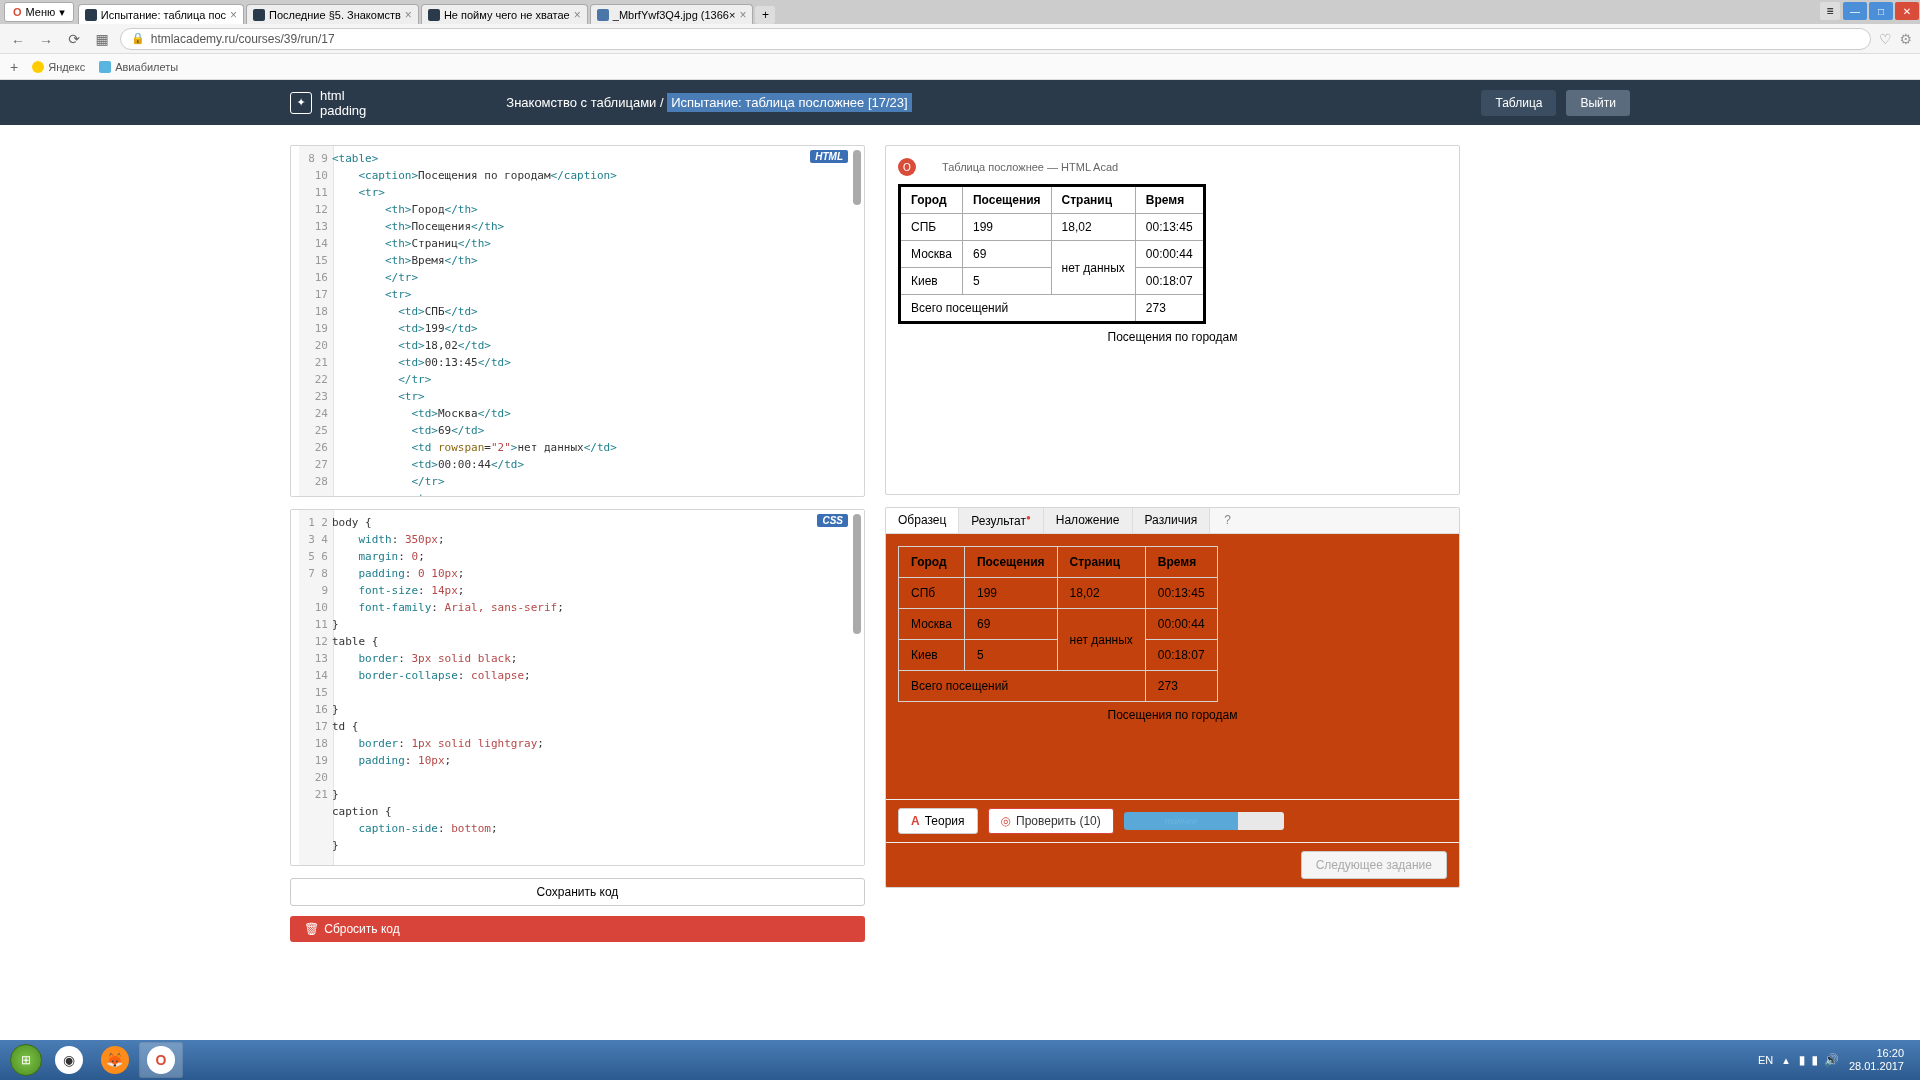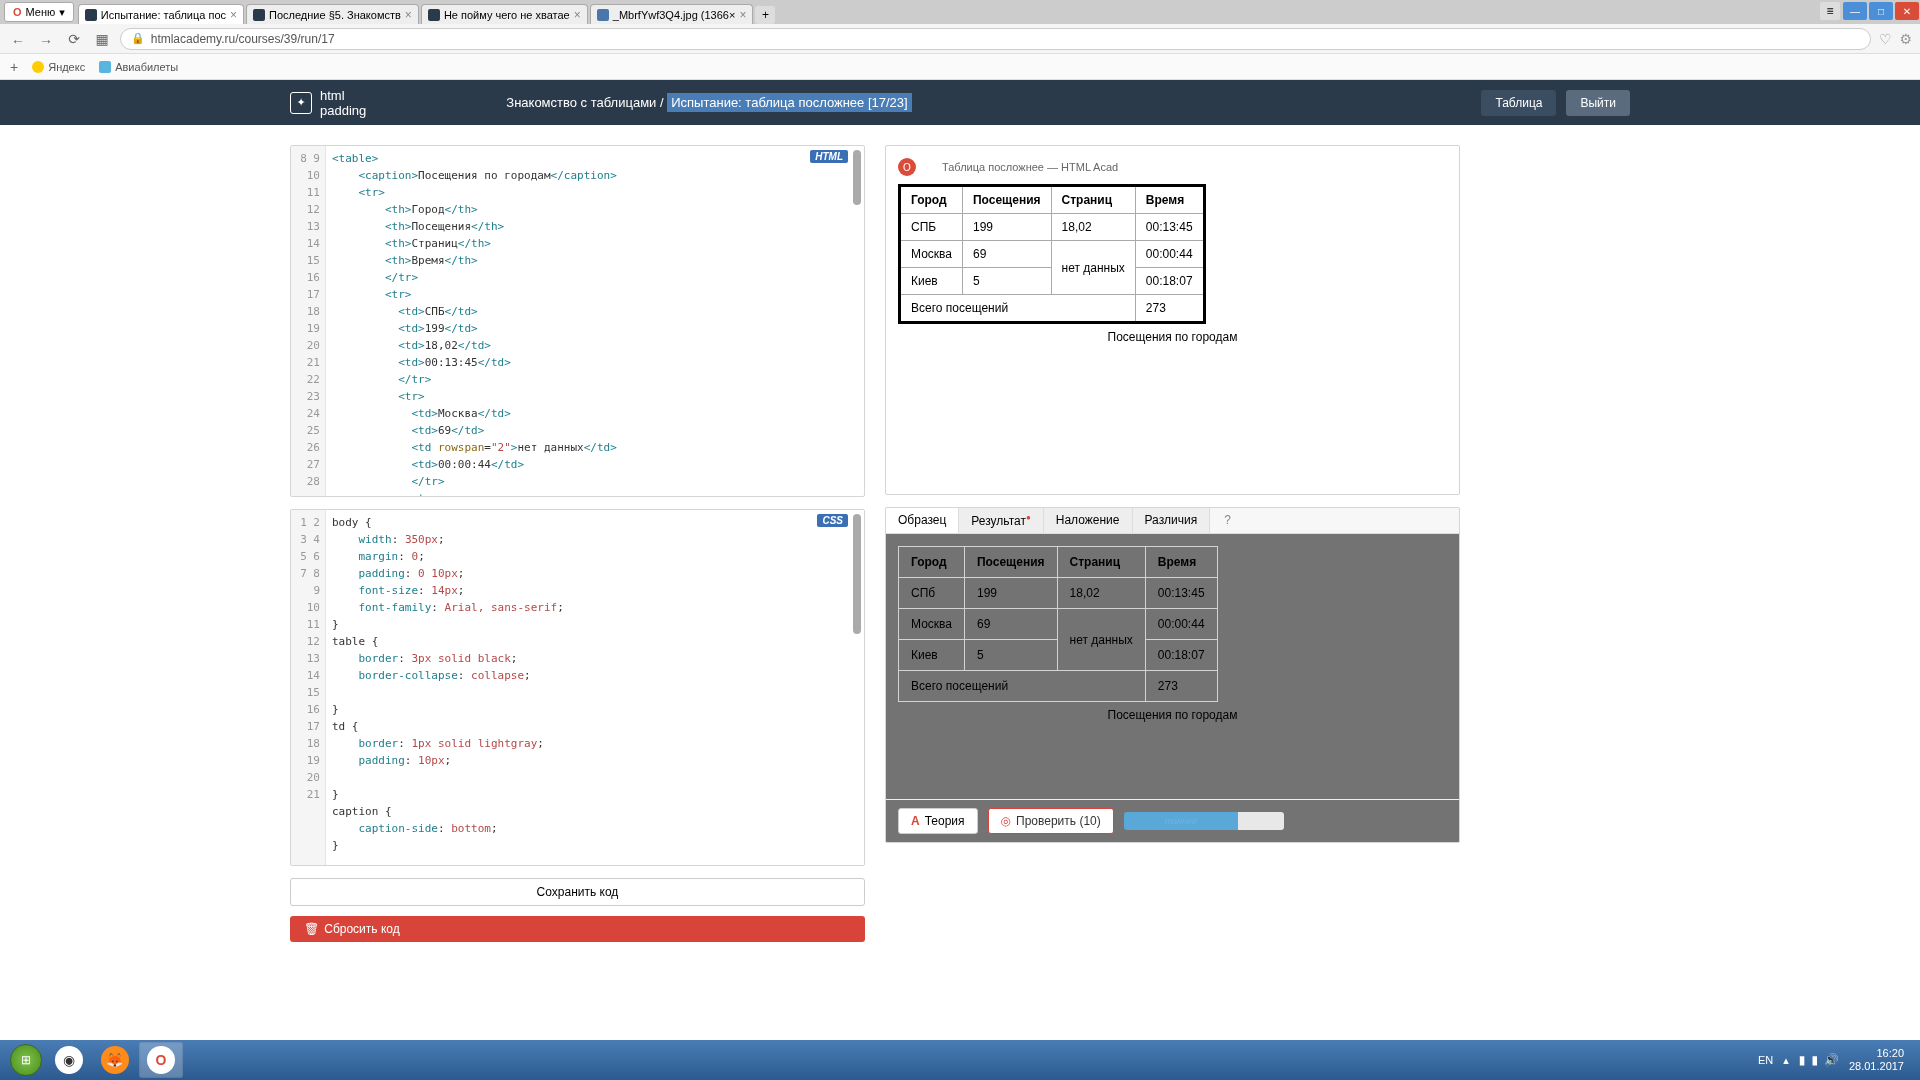--- a/index.html
+++ b/index.html
@@ -45,21 +45,21 @@
 .main { padding: 20px 290px; background: #fff; }
 .panels { display: flex; gap: 20px; }
 .left-col { width: 575px; }
 .right-col { width: 575px; }
 
 .code-panel { background: #fff; border: 1px solid #d5d5d5; border-radius: 2px; position: relative; margin-bottom: 12px; }
 .code-badge { position: absolute; top: 4px; right: 16px; background: #3a6fb5; color: #fff; font-size: 10px; font-weight: bold; padding: 1px 5px; border-radius: 2px; font-style: italic; }
 .code-badge.css { background: #3a6fb5; }
 .code-scroll { height: 350px; overflow: hidden; position: relative; }
 .code-scroll.css-scroll { height: 355px; }
-.gutter { position: absolute; left: 0; top: 0; bottom: 0; width: 35px; background: #f5f5f5; border-right: 1px solid #e5e5e5; text-align: right; padding: 4px 5px; font-family: Consolas, monospace; font-size: 11px; color: #999; line-height: 17px; }
+.gutter { position: absolute; left: 8px; top: 0; bottom: 0; width: 35px; background: #f5f5f5; border-right: 1px solid #e5e5e5; text-align: right; padding: 4px 5px; font-family: Consolas, monospace; font-size: 11px; color: #999; line-height: 17px; }
 .code-body { position: absolute; left: 35px; right: 12px; top: 0; padding: 4px 6px; font-family: Consolas, monospace; font-size: 11px; line-height: 17px; white-space: pre; color: #333; }
 .scroll-thumb { position: absolute; right: 3px; top: 4px; width: 8px; height: 55px; background: #aaa; border-radius: 4px; }
 
 .tk-tag { color: #1e7e8c; }
 .tk-attr { color: #8b6914; }
 .tk-str { color: #b54848; }
 .tk-prop { color: #1e7e8c; }
 .tk-val { color: #b54848; }
 .tk-num { color: #b54848; }
 .tk-sel { color: #333; }
@@ -73,21 +73,21 @@
 .preview-tabbar { display: flex; align-items: center; gap: 6px; margin-bottom: 8px; }
 .prev-icon { width: 18px; height: 18px; background: #d94c3a; border-radius: 50%; display: flex; align-items: center; justify-content: center; color: #fff; font-size: 10px; }
 .prev-title { font-size: 11px; color: #666; margin-left: 20px; }
 
 .prev-table { border: 3px solid #000; border-collapse: collapse; font-size: 12px; }
 .prev-table th, .prev-table td { border: 1px solid #aaa; padding: 6px 10px; text-align: left; }
 .prev-table th { font-weight: bold; }
 .prev-caption { text-align: center; font-size: 12px; margin-top: 6px; }
 
 
-.result-panel { background: #737373; border: 1px solid #d5d5d5; border-radius: 2px; margin-top: 12px; }
+.result-panel { background: #c2410c; border: 1px solid #d5d5d5; border-radius: 2px; margin-top: 12px; }
 .result-tabs { display: flex; border-bottom: 1px solid #ddd; background: #f7f7f7; }
 .rtab { padding: 5px 12px; font-size: 12px; border-right: 1px solid #ddd; cursor: pointer; background: #eee; }
 .rtab.active { background: #fff; }
 .rtab .dot { color: #d9443a; font-size: 8px; vertical-align: super; }
 .rtab-help { margin-left: 6px; padding: 5px 8px; color: #888; cursor: pointer; }
 .result-body { padding: 12px; height: 265px; }
 
 .res-table { border: 1px solid #ccc; border-collapse: collapse; font-size: 12px; }
 .res-table th, .res-table td { border: 1px solid #d3d3d3; padding: 8px 12px; text-align: left; }
 .res-table th { font-weight: bold; }
@@ -406,20 +406,23 @@
             </button>
           <button class="btn-check">
               <span style="color:#d9443a">◎</span>
               <span>Проверить (10)</span>
             </button>
           <div class="progress-seg">
             <div class="seg1">таннее</div>
             <div class="seg2"></div>
           </div>
         </div>
+        <div style="padding:8px 12px;text-align:right;border-top:1px solid #eee">
+          <button class="btn-next">Следующее задание</button>
+        </div>
       </div>
     </div>
   </div>
 
 </div>
 
 <div class="taskbar">
   <div class="start-btn">
       <div class="start-orb">⊞</div>
     </div>

